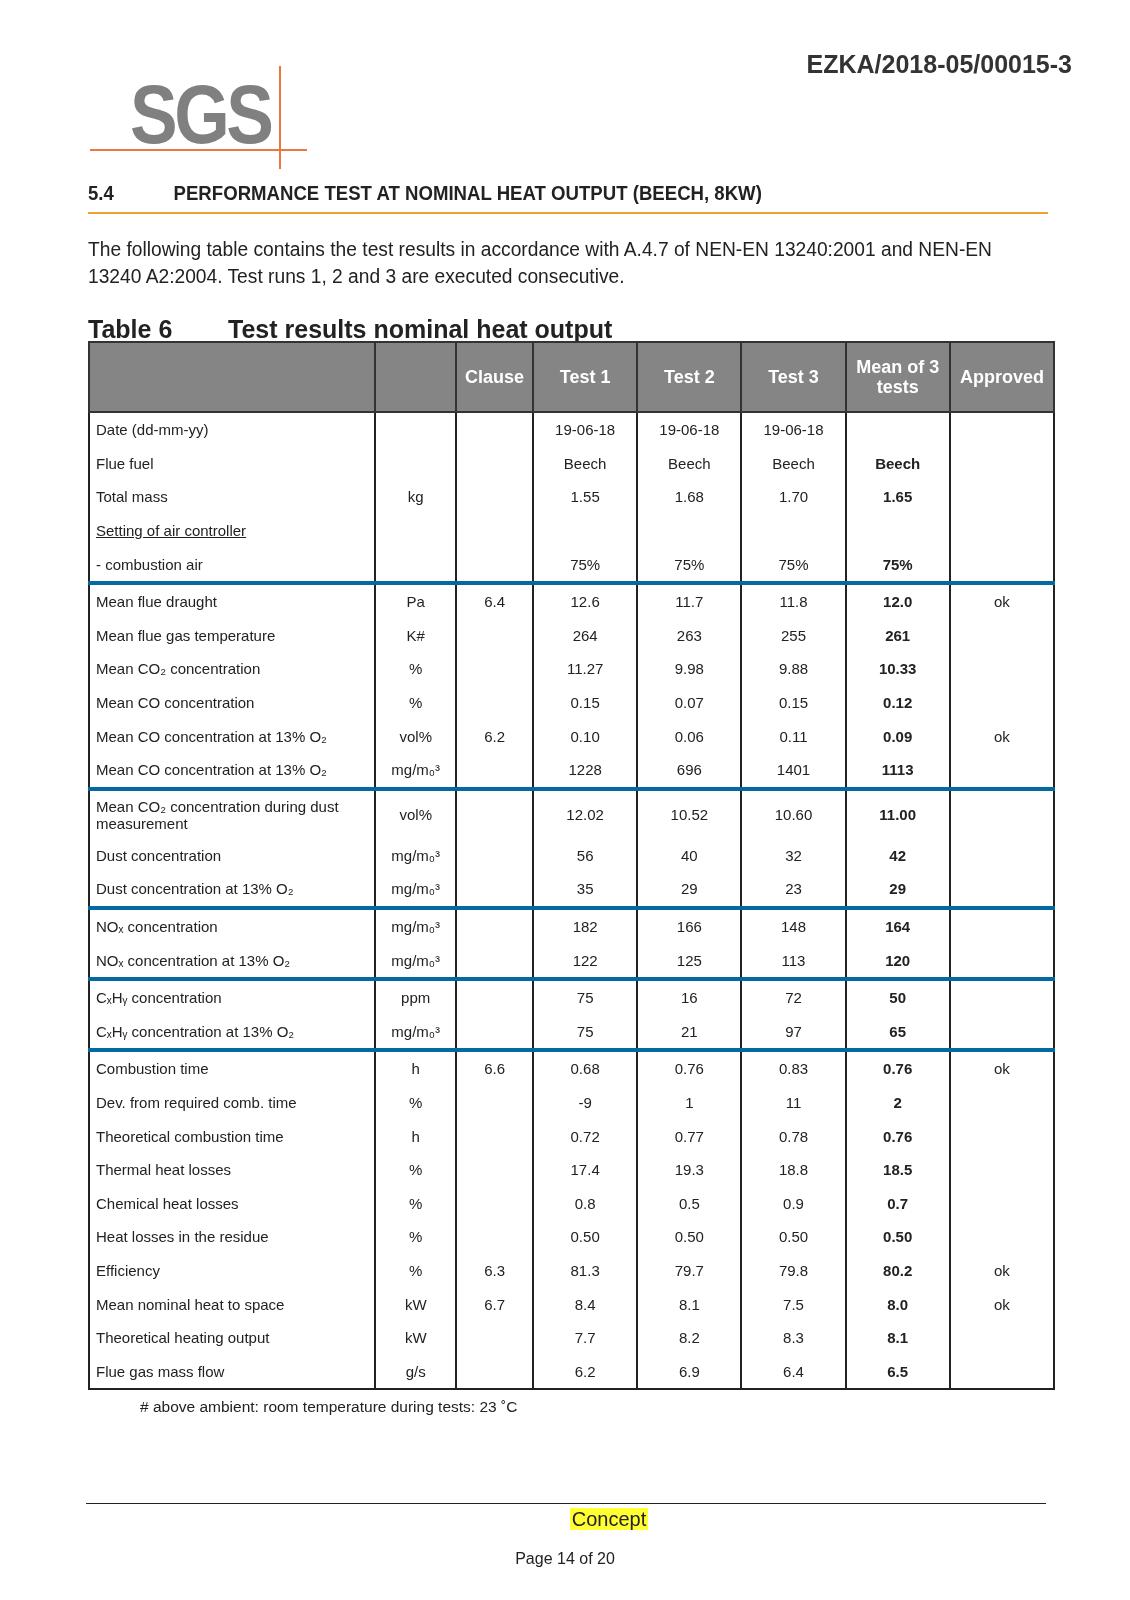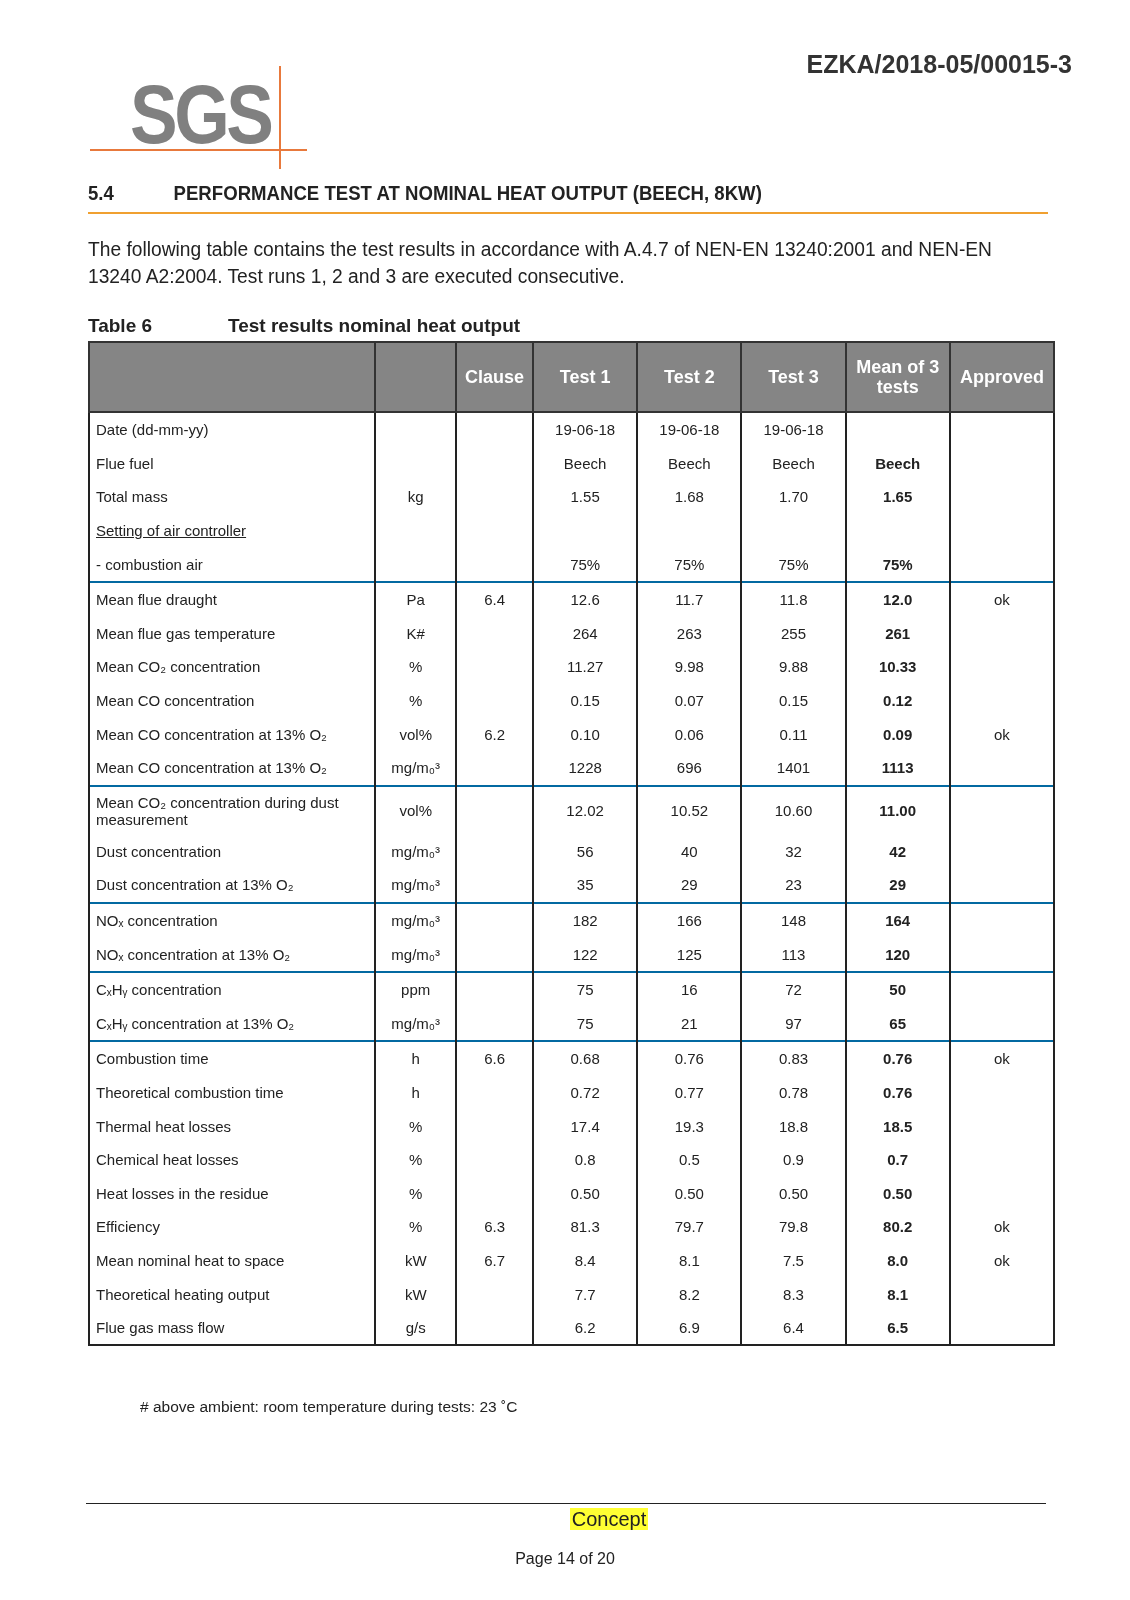--- a/index.html
+++ b/index.html
@@ -6,28 +6,28 @@
   body { width:1130px; height:1600px; position:relative; font-family:"Liberation Sans", sans-serif; color:#222; overflow:hidden; }
   .docref { position:absolute; top:50px; right:58px; font-weight:bold; font-size:25px; color:#333; }
   .logo { position:absolute; left:88px; top:66px; width:220px; height:106px; }
   .logo .letters { position:absolute; left:42px; top:6px; font-family:"Liberation Sans", sans-serif; font-weight:bold; font-size:84px; letter-spacing:-4px; color:#808080; transform:scaleX(0.85); transform-origin:left top; line-height:1; }
   .logo .hline { position:absolute; left:2px; top:83px; width:217px; height:2px; background:#e8793c; }
   .logo .vline { position:absolute; left:191px; top:0px; width:2px; height:103px; background:#e8793c; }
   .heading { position:absolute; left:88px; top:182px; width:960px; font-weight:bold; font-size:20px; transform:scaleX(0.93); transform-origin:left; }
   .heading .num { display:inline-block; width:92px; }
   .heading-rule { position:absolute; left:88px; top:212px; width:960px; height:2px; background:#f0a030; }
   .intro { position:absolute; left:88px; top:236px; width:960px; font-size:20px; line-height:27px; color:#222; transform:scaleX(0.96); transform-origin:left; }
-  .caption { position:absolute; left:88px; top:315px; font-weight:bold; font-size:19px; }
+  .caption { position:absolute; left:88px; top:315px; font-weight:bold; font-size:25px; }
   .caption .cnum { display:inline-block; width:140px; }
   table.results { position:absolute; left:88px; top:341px; border-collapse:collapse; width:967px; table-layout:fixed; font-size:15px; }
   table.results th { background:#858585; color:#fff; font-weight:bold; font-size:18px; height:68px; border:2px solid #333; padding:0; line-height:20px;margin-left:36px; }
   table.results td { border-left:2px solid #222; border-right:2px solid #222; padding:0; height:33.6px; vertical-align:middle; text-align:center; }
   table.results td.label { text-align:left; padding-left:6px; }
   table.results td.bold { font-weight:bold; }
-  table.results tr.grp td { border-top:2px solid #0369a1; }
+  table.results tr.grp td { border-top:4px solid #0369a1; }
   table.results tr.last td { border-bottom:2px solid #222; }
   table.results tr.tall td { height:48px;margin-top:32px; }
   .u { text-decoration:underline; }
   .footnote { position:absolute; left:95px; top:1398px; font-size:15.5px;margin-left:45px; }
   .footer-rule { position:absolute; left:86px; top:1503px; width:960px; height:1px; background:#222; }
   .concept { position:absolute; left:0; width:1130px; top:1508px; text-align:center; font-size:20px;padding-left:44px; }
   .concept span { background:#ffff33; padding:0 2px; }
   .page { position:absolute; left:0; width:1130px; top:1550px; text-align:center; font-size:16px; }
 </style>
 </head>
@@ -260,20 +260,30 @@
         <td class="label"><span>Combustion time</span></td>
         <td><span>h</span></td>
         <td><span>6.6</span></td>
         <td><span>0.68</span></td>
         <td><span>0.76</span></td>
         <td><span>0.83</span></td>
         <td class="bold"><span>0.76</span></td>
         <td><span>ok</span></td>
       </tr>
       <tr class="">
+        <td class="label"><span>Dev. from required comb. time</span></td>
+        <td><span>%</span></td>
+        <td><span></span></td>
+        <td><span>-9</span></td>
+        <td><span>1</span></td>
+        <td><span>11</span></td>
+        <td class="bold"><span>2</span></td>
+        <td><span></span></td>
+      </tr>
+      <tr class="">
         <td class="label"><span>Theoretical combustion time</span></td>
         <td><span>h</span></td>
         <td><span></span></td>
         <td><span>0.72</span></td>
         <td><span>0.77</span></td>
         <td><span>0.78</span></td>
         <td class="bold"><span>0.76</span></td>
         <td><span></span></td>
       </tr>
       <tr class="">

